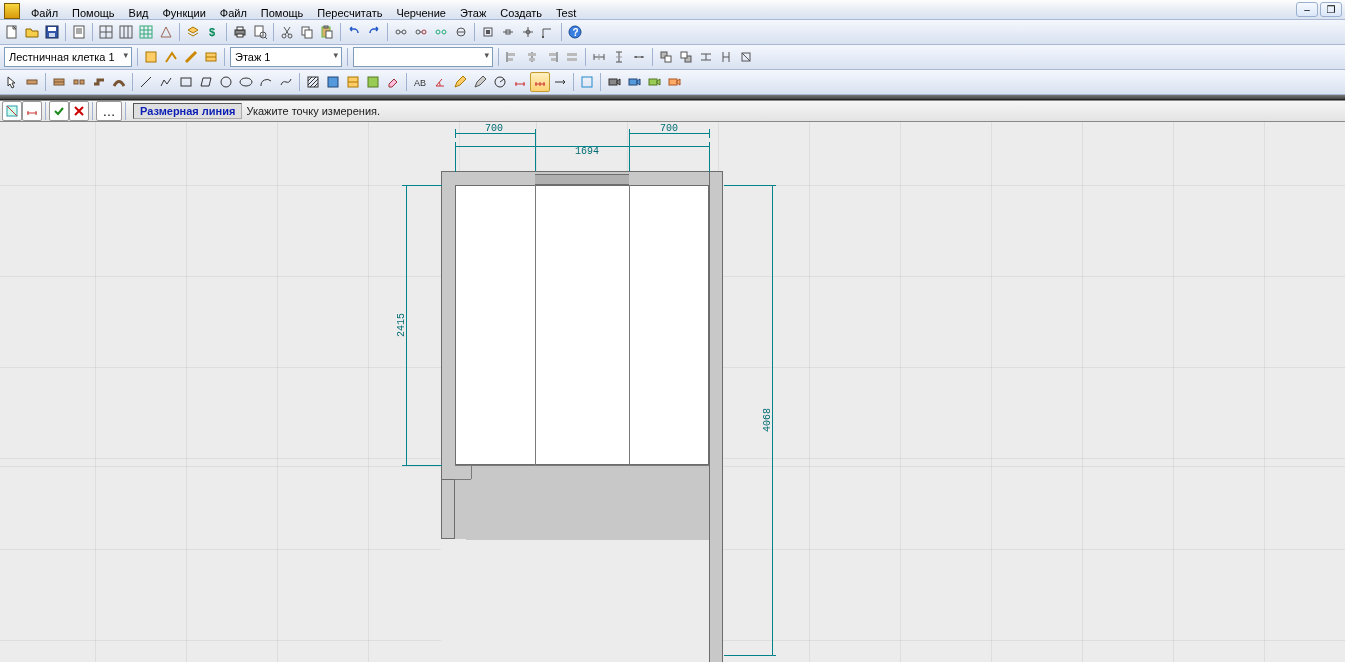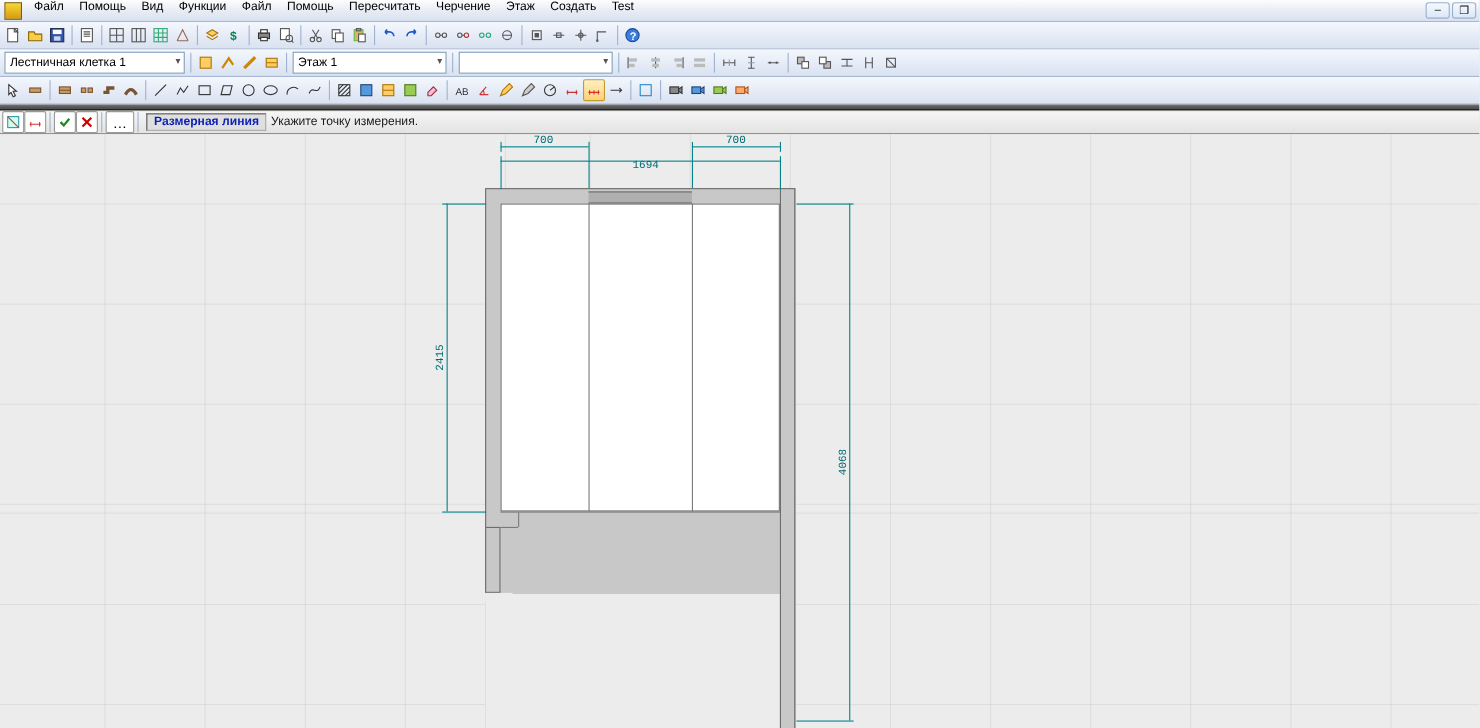--- a/index.html
+++ b/index.html
@@ -2,21 +2,21 @@
 <html><head>
 <meta charset="utf-8">
 <style>
 * { box-sizing: border-box; margin: 0; padding: 0; font-family: "Tahoma", sans-serif; }
 body { width: 1345px; height: 662px; overflow: hidden; background: #ececec; font-size: 11px; }
 
 
 .menubar {
   height: 20px;
   display: flex;
-  align-items: flex-start;
+  align-items: flex-end;
   background: linear-gradient(#fdfdfd,#eaeef5 45%,#d8e2f1);
   border-bottom: 1px solid #a9b8d2;
   padding: 0 2px;
 }
 .app-icon {
   width: 16px; height: 16px; margin: 2px 4px 0 2px;
   background: linear-gradient(#f7d63c,#d99a0b);
   border: 1px solid #7e5b07;
 }
 .menu-item, .menubar span.win-btn {
@@ -310,21 +310,21 @@
   <div class="tb-sep"></div>
   <div class="tb-btn">
       <svg width="14" height="14">
         <circle cx="7" cy="7" r="6" fill="#3a7de0" stroke="#1a4a90"></circle>
         <text x="4.5" y="11" font-size="10" fill="#fff" font-weight="bold">?</text>
       </svg>
     </div>
 </div>
 
 <div class="toolbar-row">
-  <div class="tb-combo" style="width:164px">
+  <div class="tb-combo" style="width:128px">
       <span>Лестничная клетка 1</span>
     </div>
   <div class="tb-sep"></div>
   <div class="tb-btn">
       <svg width="14" height="14">
         <rect x="2" y="2" width="10" height="10" fill="#fc6" stroke="#a70"></rect>
       </svg>
     </div>
   <div class="tb-btn">
       <svg width="14" height="14">
@@ -336,21 +336,21 @@
         <path d="M2 12 L12 2" stroke="#c80" stroke-width="3"></path>
       </svg>
     </div>
   <div class="tb-btn">
       <svg width="14" height="14">
         <rect x="2" y="3" width="10" height="8" fill="#fc6" stroke="#a70"></rect>
         <line x1="2" y1="7" x2="12" y2="7" stroke="#a70"></line>
       </svg>
     </div>
   <div class="tb-sep"></div>
-  <div class="tb-combo" style="width:140px">
+  <div class="tb-combo" style="width:112px">
       <span>Этаж 1</span>
     </div>
   <div class="tb-sep"></div>
   <div class="tb-combo" style="width:140px;color:#999">
       <span></span>
     </div>
   <div class="tb-sep"></div>
   <div class="tb-btn">
       <svg width="14" height="14">
         <line x1="2" y1="2" x2="2" y2="12" stroke="#555"></line>

